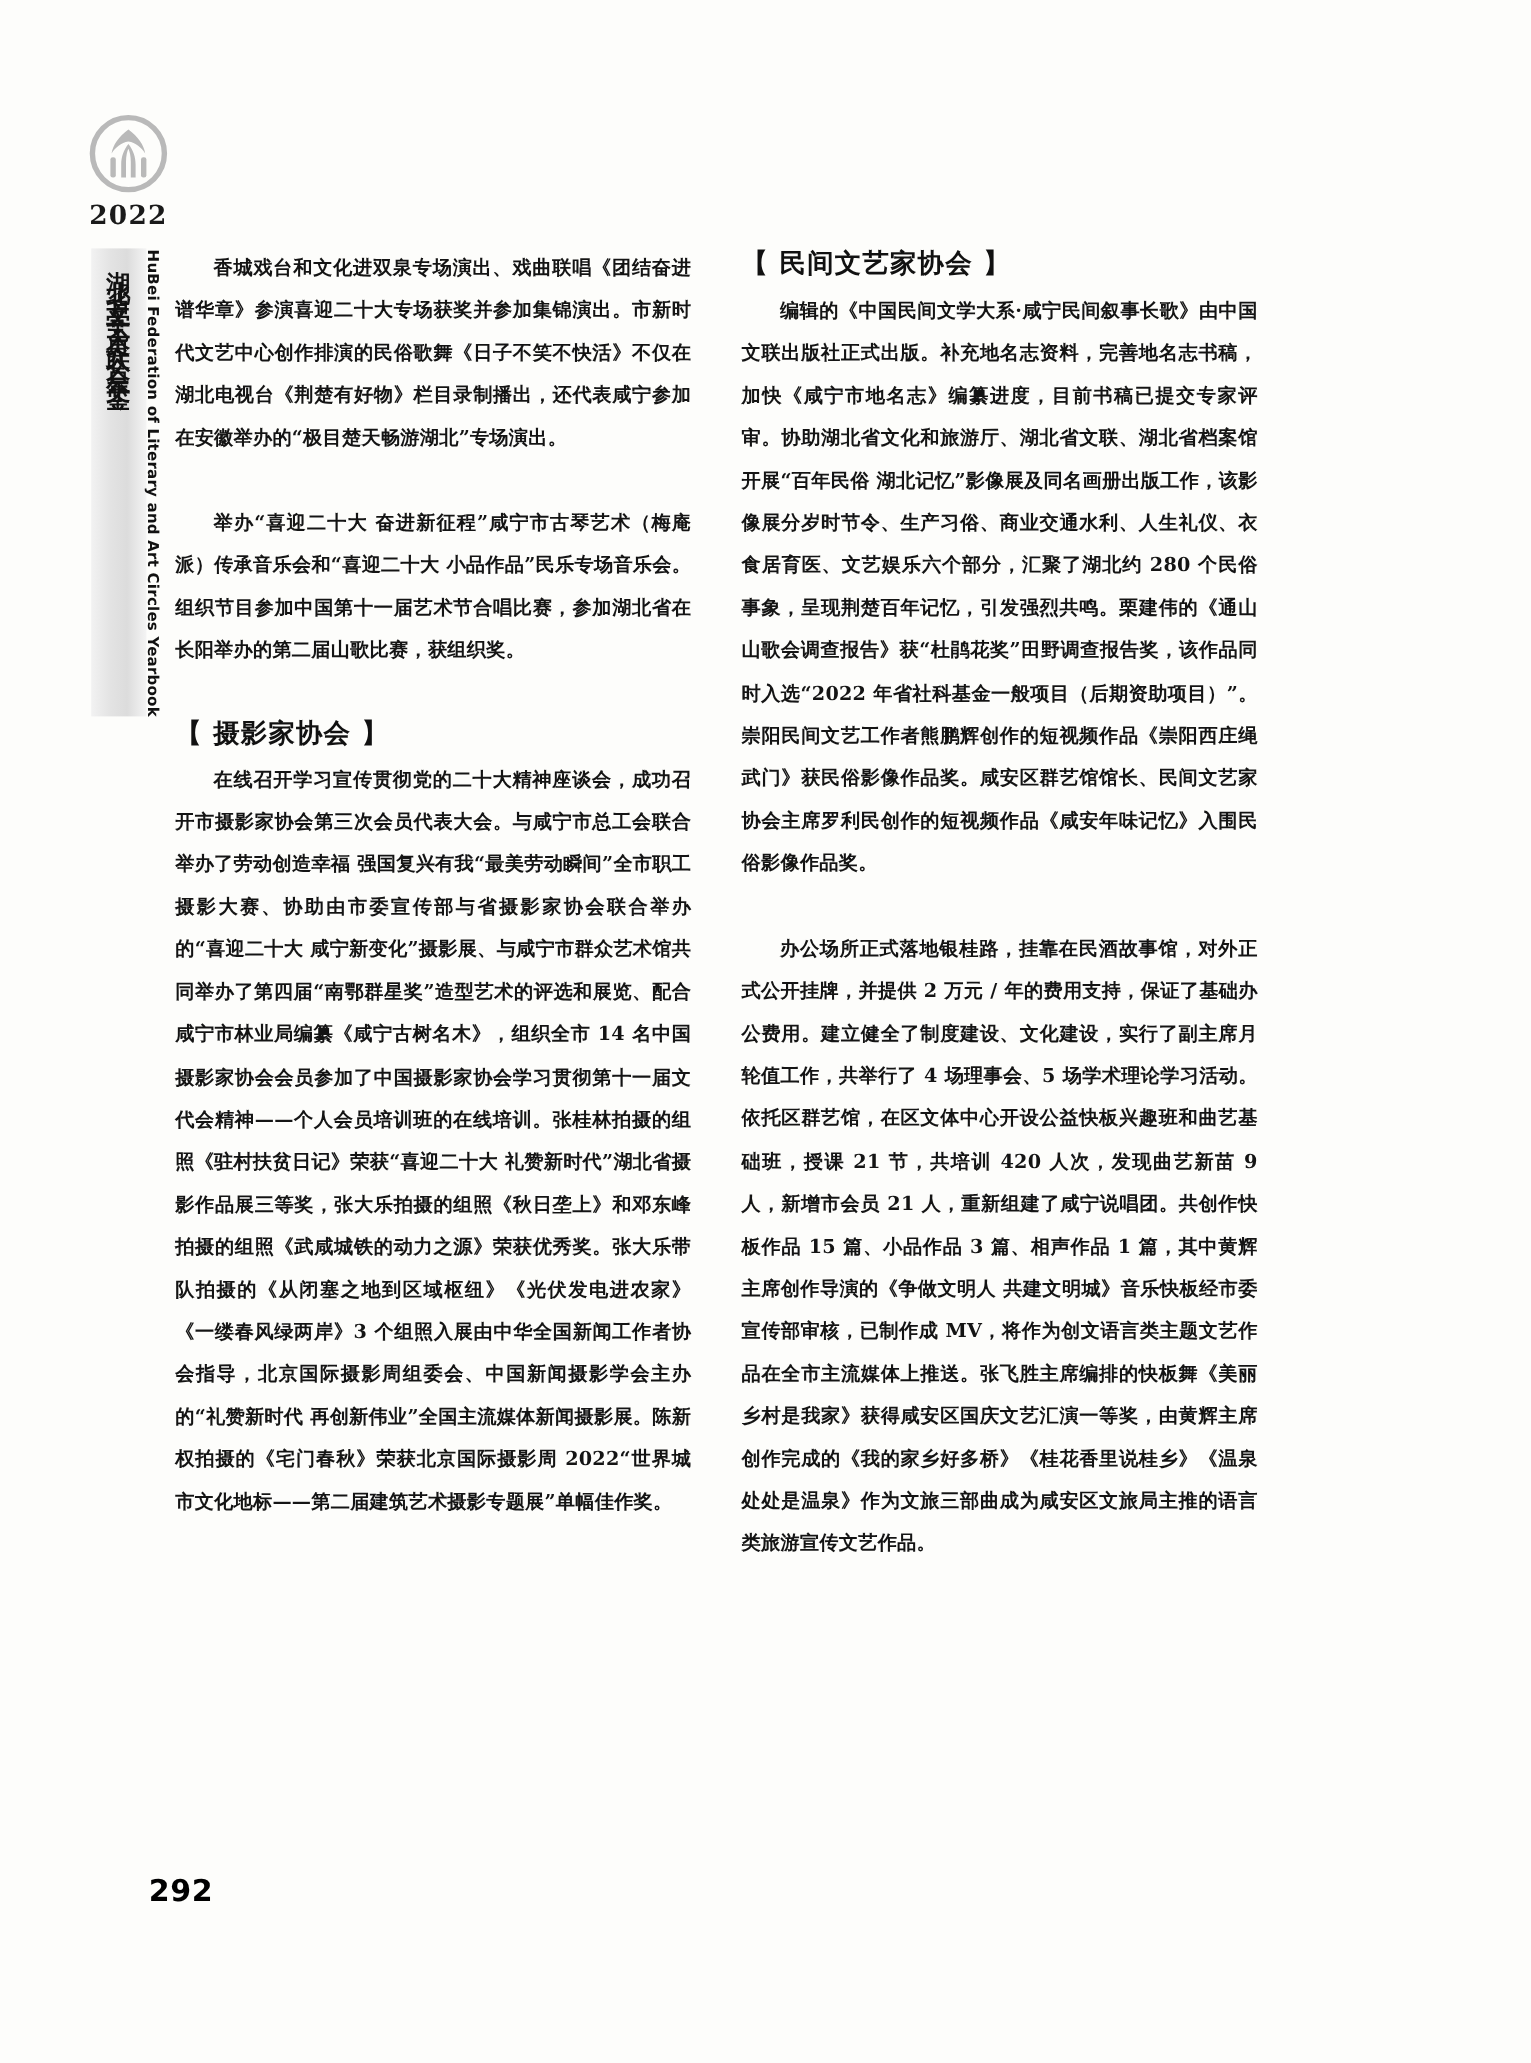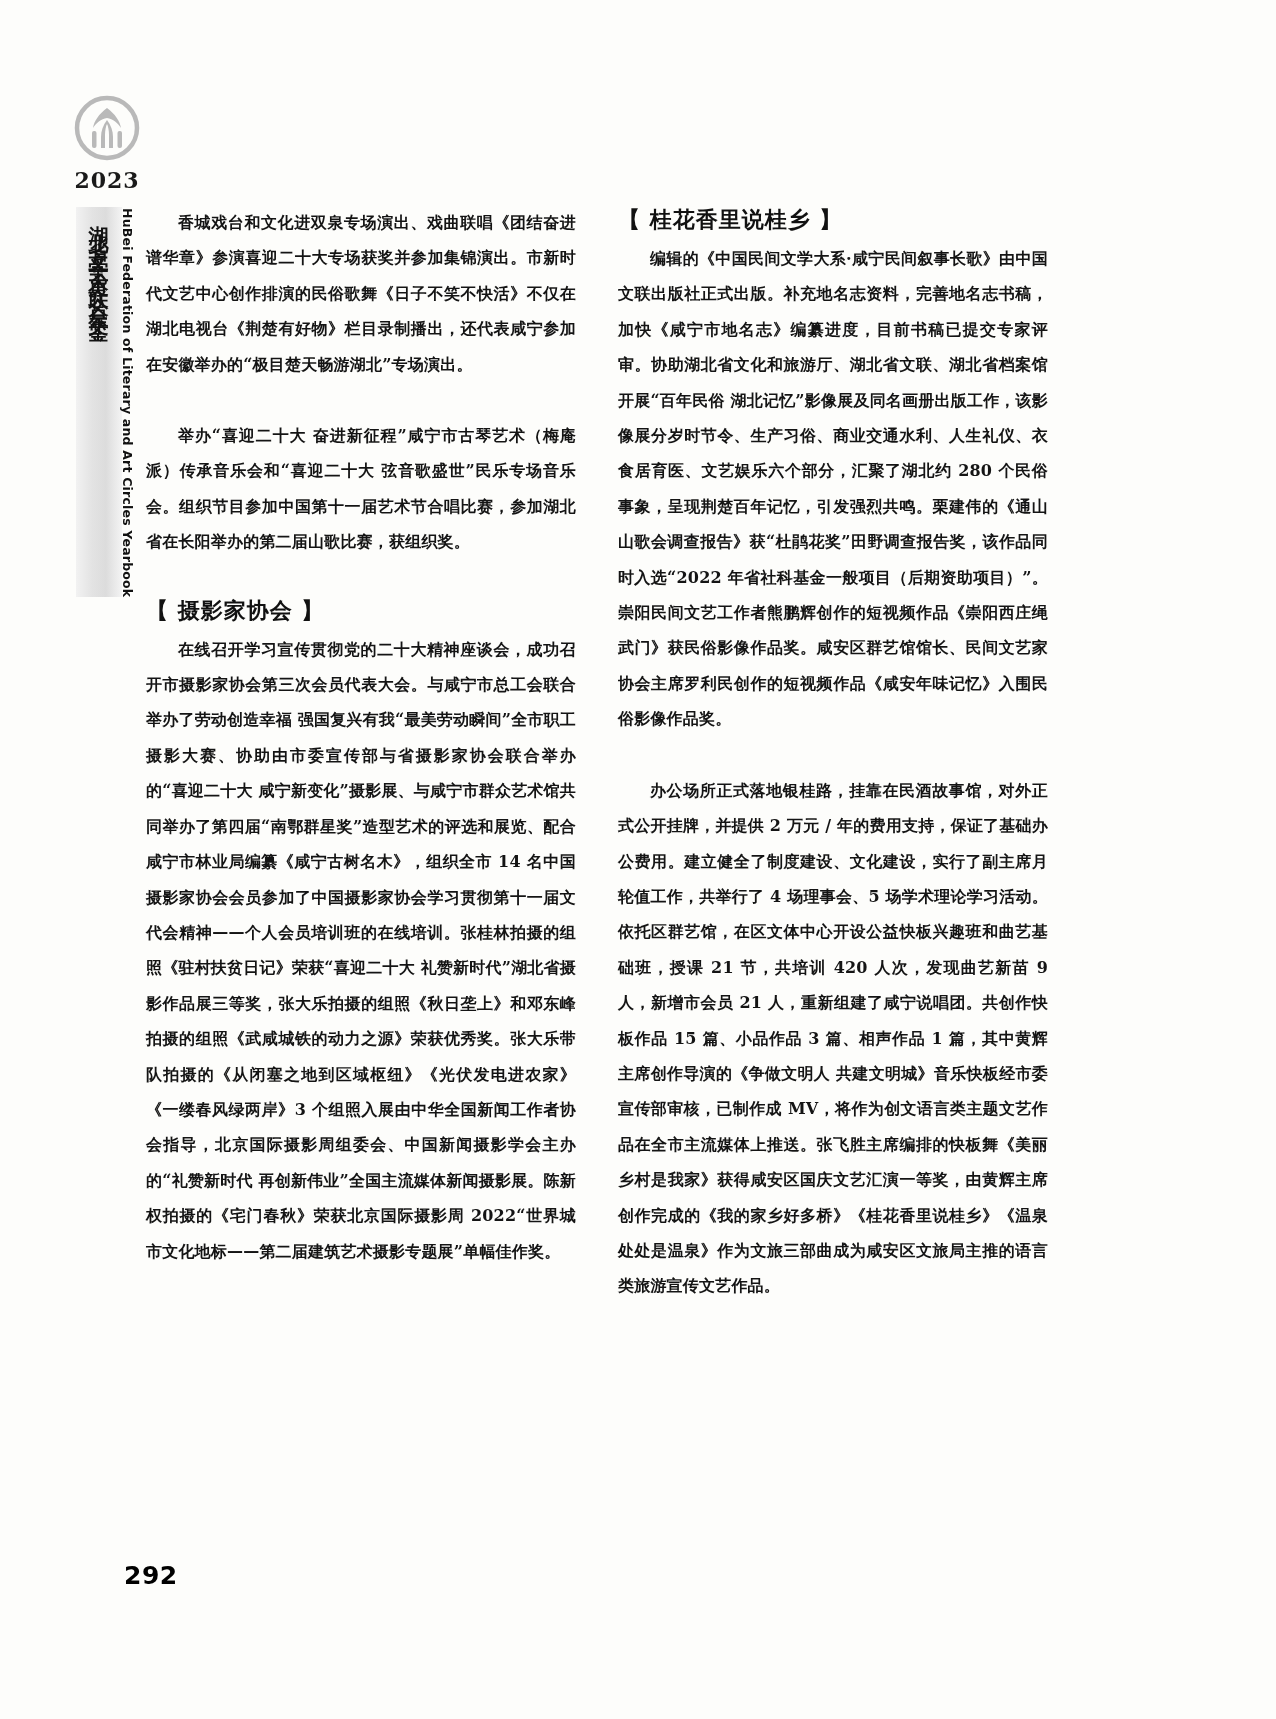--- a/index.html
+++ b/index.html
@@ -139,41 +139,41 @@
 
   <div class="margin-col">
     <div class="logo-wrap">
       <svg class="logo-mark" viewBox="0 0 66 66">
         <circle cx="33" cy="33" r="30" fill="none" stroke="#b9b9b9" stroke-width="4.5"></circle>
         <path d="M33 13 C25 19, 20 26, 19 33 C22 28, 27 24, 33 23 C39 24, 44 28, 47 33 C46 26, 41 19, 33 13 Z" fill="#b9b9b9"></path>
         <path d="M33 25 C29 30, 27 36, 27 42 L27 53 L31 53 L31 40 C31 35, 32 31, 33 29 C34 31, 35 35, 35 40 L35 53 L39 53 L39 42 C39 36, 37 30, 33 25 Z" fill="#b9b9b9"></path>
         <rect x="18" y="36" width="4.5" height="17" rx="2" fill="#b9b9b9"></rect>
         <rect x="43.5" y="36" width="4.5" height="17" rx="2" fill="#b9b9b9"></rect>
       </svg>
-      <div class="year-label">2023</div>
+      <div class="year-label">2022</div>
     </div>
   </div>
 
   <div class="vert-band"></div>
   <div class="vert-cn">湖北省文学艺术界联合会年鉴</div>
   <div class="vert-en">HuBei Federation of Literary and Art Circles Yearbook</div>
 
   <div class="col col-left">
     <p class="para">香城戏台和文化进双泉专场演出、戏曲联唱《团结奋进谱华章》参演喜迎二十大专场获奖并参加集锦演出。市新时代文艺中心创作排演的民俗歌舞《日子不笑不快活》不仅在湖北电视台《荆楚有好物》栏目录制播出，还代表咸宁参加在安徽举办的“极目楚天畅游湖北”专场演出。</p>
 
     <div class="gap-md"></div>
-    <p class="para">举办“喜迎二十大 奋进新征程”咸宁市古琴艺术（梅庵派）传承音乐会和“喜迎二十大 弦音歌盛世”民乐专场音乐会。组织节目参加中国第十一届艺术节合唱比赛，参加湖北省在长阳举办的第二届山歌比赛，获组织奖。</p>
+    <p class="para">举办“喜迎二十大 奋进新征程”咸宁市古琴艺术（梅庵派）传承音乐会和“喜迎二十大 小品作品”民乐专场音乐会。组织节目参加中国第十一届艺术节合唱比赛，参加湖北省在长阳举办的第二届山歌比赛，获组织奖。</p>
 
     <div class="gap-md"></div>
     <h2 class="sec-head">【 摄影家协会 】</h2>
     <p class="para">在线召开学习宣传贯彻党的二十大精神座谈会，成功召开市摄影家协会第三次会员代表大会。与咸宁市总工会联合举办了劳动创造幸福 强国复兴有我“最美劳动瞬间”全市职工摄影大赛、协助由市委宣传部与省摄影家协会联合举办的“喜迎二十大 咸宁新变化”摄影展、与咸宁市群众艺术馆共同举办了第四届“南鄂群星奖”造型艺术的评选和展览、配合咸宁市林业局编纂《咸宁古树名木》，组织全市 14 名中国摄影家协会会员参加了中国摄影家协会学习贯彻第十一届文代会精神——个人会员培训班的在线培训。张桂林拍摄的组照《驻村扶贫日记》荣获“喜迎二十大 礼赞新时代”湖北省摄影作品展三等奖，张大乐拍摄的组照《秋日垄上》和邓东峰拍摄的组照《武咸城铁的动力之源》荣获优秀奖。张大乐带队拍摄的《从闭塞之地到区域枢纽》《光伏发电进农家》《一缕春风绿两岸》3 个组照入展由中华全国新闻工作者协会指导，北京国际摄影周组委会、中国新闻摄影学会主办的“礼赞新时代 再创新伟业”全国主流媒体新闻摄影展。陈新权拍摄的《宅门春秋》荣获北京国际摄影周 2022“世界城市文化地标——第二届建筑艺术摄影专题展”单幅佳作奖。</p>
   </div>
 
   <div class="col col-right">
-    <h2 class="sec-head">【 桂花香里说桂乡 】</h2>
+    <h2 class="sec-head">【 民间文艺家协会 】</h2>
     <p class="para">编辑的《中国民间文学大系·咸宁民间叙事长歌》由中国文联出版社正式出版。补充地名志资料，完善地名志书稿，加快《咸宁市地名志》编纂进度，目前书稿已提交专家评审。协助湖北省文化和旅游厅、湖北省文联、湖北省档案馆开展“百年民俗 湖北记忆”影像展及同名画册出版工作，该影像展分岁时节令、生产习俗、商业交通水利、人生礼仪、衣食居育医、文艺娱乐六个部分，汇聚了湖北约 280 个民俗事象，呈现荆楚百年记忆，引发强烈共鸣。栗建伟的《通山山歌会调查报告》获“杜鹃花奖”田野调查报告奖，该作品同时入选“2022 年省社科基金一般项目（后期资助项目）”。崇阳民间文艺工作者熊鹏辉创作的短视频作品《崇阳西庄绳武门》获民俗影像作品奖。咸安区群艺馆馆长、民间文艺家协会主席罗利民创作的短视频作品《咸安年味记忆》入围民俗影像作品奖。</p>
 
     <div class="gap-md"></div>
     <p class="para">办公场所正式落地银桂路，挂靠在民酒故事馆，对外正式公开挂牌，并提供 2 万元 / 年的费用支持，保证了基础办公费用。建立健全了制度建设、文化建设，实行了副主席月轮值工作，共举行了 4 场理事会、5 场学术理论学习活动。依托区群艺馆，在区文体中心开设公益快板兴趣班和曲艺基础班，授课 21 节，共培训 420 人次，发现曲艺新苗 9 人，新增市会员 21 人，重新组建了咸宁说唱团。共创作快板作品 15 篇、小品作品 3 篇、相声作品 1 篇，其中黄辉主席创作导演的《争做文明人 共建文明城》音乐快板经市委宣传部审核，已制作成 MV，将作为创文语言类主题文艺作品在全市主流媒体上推送。张飞胜主席编排的快板舞《美丽乡村是我家》获得咸安区国庆文艺汇演一等奖，由黄辉主席创作完成的《我的家乡好多桥》《桂花香里说桂乡》《温泉处处是温泉》作为文旅三部曲成为咸安区文旅局主推的语言类旅游宣传文艺作品。</p>
   </div>
 
   <div class="folio">292</div>
 
 </div>
 

